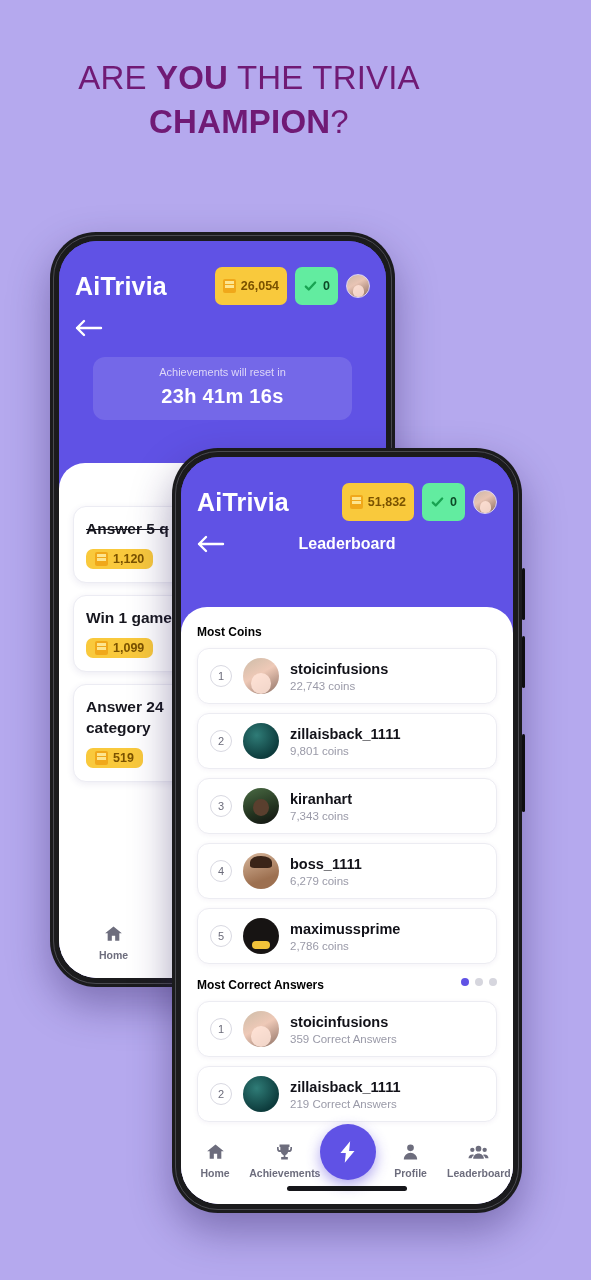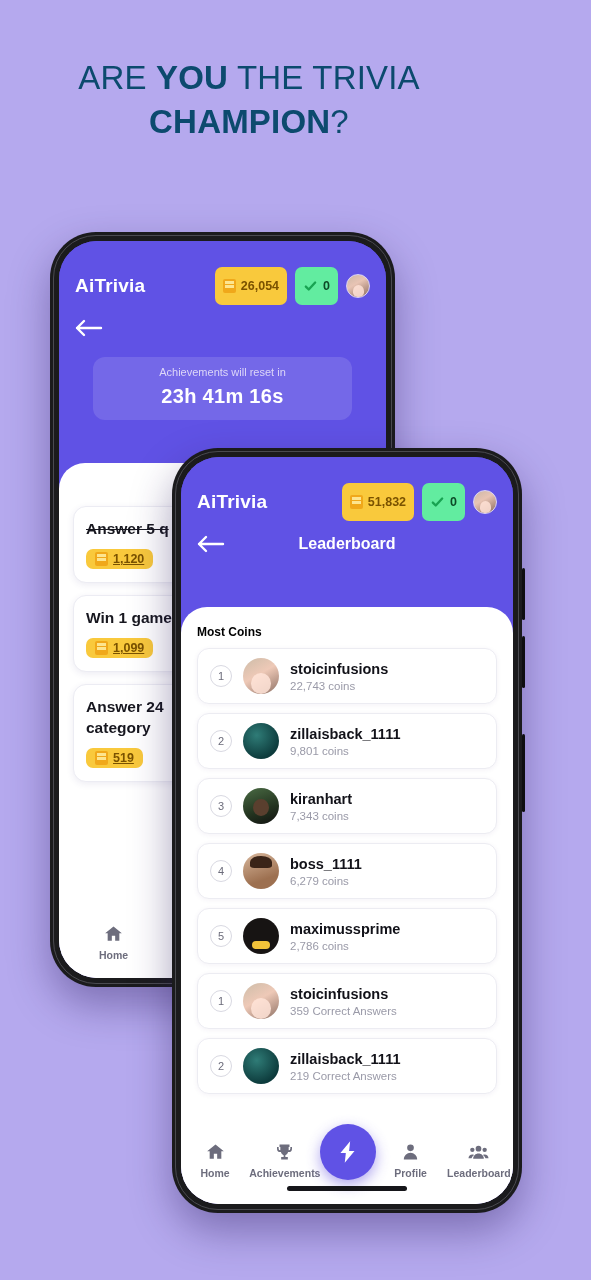--- a/index.html
+++ b/index.html
@@ -6,21 +6,21 @@
   html,body { width:591px; height:1280px; overflow:hidden; }
   body {
     background:#b5a9ee;
     font-family:"Liberation Sans", sans-serif;
     position:relative;
   }
 
   
   .headline{
     position:absolute; top:56px; left:0; width:498px;
-    text-align:center; color:#0c4a6e;
+    text-align:center; color:#701a75;
     font-size:33px; line-height:44px; letter-spacing:.2px;
     font-weight:400;
   }
   .headline .b{ font-weight:800; }
 
   
   .phone{
     position:absolute;
     background:#1b1b1d;
     border-radius:46px;
@@ -43,21 +43,21 @@
   #phone-back{ left:50px; top:232px; width:345px; height:755px; }
   
   #phone-front{ left:172px; top:448px; width:350px; height:765px; }
 
   
   .side-btn{ position:absolute; right:-3px; width:3px; background:#0e0e10; border-radius:2px; }
 
   
   .app-head{ background:#6052e5; padding:0 16px; }
   .head-row{ display:flex; align-items:center; gap:8px; }
-  .brand{ color:#fff; font-weight:800; font-size:19px; letter-spacing:.2px; }
+  .brand{ color:#fff; font-weight:800; font-size:25px; letter-spacing:.2px; }
   .head-spacer{ flex:1; }
   .pill{
     display:flex; align-items:center; gap:5px;
     border-radius:7px; padding:12px 8px; font-size:12.5px; font-weight:600;
   }
   .pill-coins{ background:#f9c93c; color:#7a5200; }
   .pill-check{ background:#62eca0; color:#0d4a27; }
   .coin-ico{
     width:13px; height:14px; border-radius:2px; background:#f0a81a;
     position:relative; flex:0 0 auto;
@@ -101,21 +101,21 @@
   .ach-card{
     background:#fff; border:1px solid #ececf3; border-radius:13px;
     box-shadow:0 2px 7px rgba(60,40,120,.09);
     padding:11px 12px 12px; margin-top:12px;
   }
   .ach-title{ font-size:15.5px; font-weight:700; color:#17171f; line-height:21px; }
   .ach-title.done{ text-decoration:line-through; }
   .ach-reward{
     display:inline-flex; align-items:center; gap:5px; margin-top:10px;
     background:#f9c93c; color:#7a5200; border-radius:7px;
-    padding:3px 9px; font-size:12.5px; font-weight:700;text-decoration:underline;
+    padding:3px 9px; font-size:12.5px; font-weight:700;
   }
 
   
   .navbar{
     position:absolute; left:0; right:0; bottom:0; height:74px;
     background:#fff; border-radius:26px 26px 0 0;
     display:flex; align-items:flex-start; padding-top:12px;
   }
   .nav-item{
     flex:1; display:flex; flex-direction:column; align-items:center; gap:5px;
@@ -328,20 +328,28 @@
       </div>
       <div class="lb-row">
         <span class="rank">5</span>
         <span class="av av-5"></span>
         <span>
           <span class="lb-name" style="display:block">maximussprime</span>
           <span class="lb-sub" style="display:block">2,786 coins</span>
         </span>
       </div>
 
+      <div class="sec-head sec2">
+        <span class="lb-title">Most Correct Answers</span>
+        <span class="dots">
+          <span class="dot on"></span>
+          <span class="dot"></span>
+          <span class="dot"></span>
+        </span>
+      </div>
 
       <div class="lb-row">
         <span class="rank">1</span>
         <span class="av av-1"></span>
         <span>
           <span class="lb-name" style="display:block">stoicinfusions</span>
           <span class="lb-sub" style="display:block">359 Correct Answers</span>
         </span>
       </div>
       <div class="lb-row">

